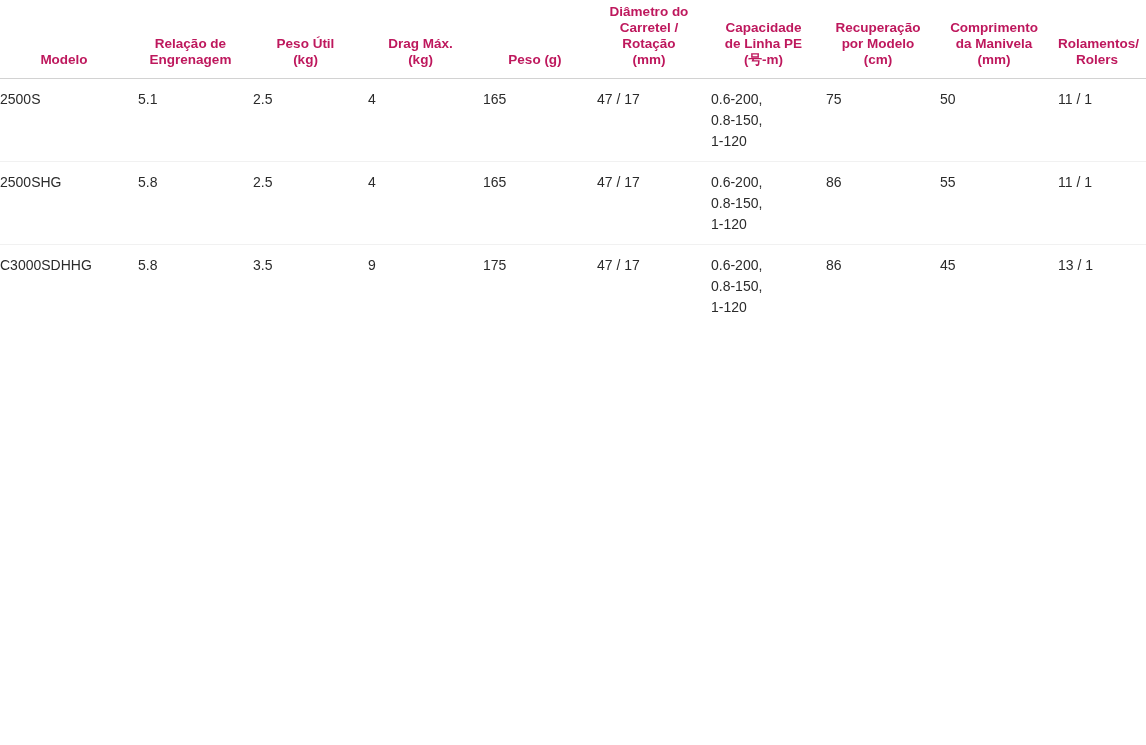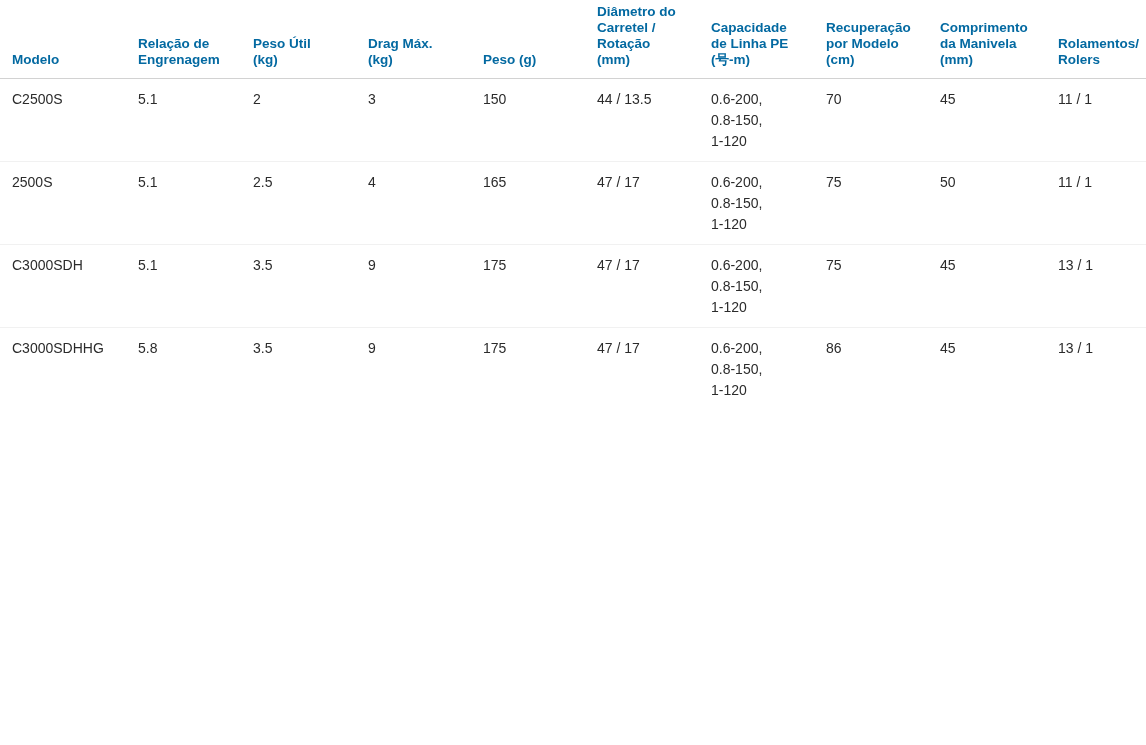--- a/index.html
+++ b/index.html
@@ -13,41 +13,41 @@
   }
   table.specs {
     border-collapse: collapse;
     table-layout: fixed;
     width: 1146px;
   }
   table.specs th {
     font-size: 13.5px;
     font-weight: 700;
     line-height: 16px;
-    color: #0369a1;
-    text-align: left;
+    color: #be185d;
+    text-align: center;
     vertical-align: bottom;
     padding: 4px 10px 10px 0;
     border-bottom: 1px solid #d2d2d2;
     white-space: pre-line;
   }
   table.specs td {
     font-size: 14px;
     font-weight: 400;
     line-height: 21px;
     color: #2b2b2b;
     text-align: left;
     vertical-align: top;
     padding: 10px 10px 9px 0;
     border-bottom: 1px solid #f1f1f1;
     white-space: pre-line;
   }
   table.specs th:first-child,
   table.specs td:first-child {
-    padding-left: 12px;
+    padding-left: 0;
   }
   table.specs tbody tr:last-child td {
     border-bottom: none;
   }
 </style>
 </head>
 <body>
 
 <table class="specs">
   <colgroup>
@@ -84,60 +84,46 @@
 (cm)</th>
       <th>Comprimento
 da Manivela
 (mm)</th>
       <th>Rolamentos/
 Rolers</th>
     </tr>
   </thead>
   <tbody>
     <tr>
-      <td>C2500S</td>
-      <td>5.1</td>
-      <td>2</td>
-      <td>3</td>
-      <td>150</td>
-      <td>44 / 13.5</td>
-      <td>0.6-200,
-0.8-150,
-1-120</td>
-      <td>70</td>
-      <td>45</td>
-      <td>11 / 1</td>
-    </tr>
-    <tr>
       <td>2500S</td>
       <td>5.1</td>
       <td>2.5</td>
       <td>4</td>
       <td>165</td>
       <td>47 / 17</td>
       <td>0.6-200,
 0.8-150,
 1-120</td>
       <td>75</td>
       <td>50</td>
       <td>11 / 1</td>
     </tr>
     <tr>
-      <td>C3000SDH</td>
-      <td>5.1</td>
-      <td>3.5</td>
-      <td>9</td>
-      <td>175</td>
+      <td>2500SHG</td>
+      <td>5.8</td>
+      <td>2.5</td>
+      <td>4</td>
+      <td>165</td>
       <td>47 / 17</td>
       <td>0.6-200,
 0.8-150,
 1-120</td>
-      <td>75</td>
-      <td>45</td>
-      <td>13 / 1</td>
+      <td>86</td>
+      <td>55</td>
+      <td>11 / 1</td>
     </tr>
     <tr>
       <td>C3000SDHHG</td>
       <td>5.8</td>
       <td>3.5</td>
       <td>9</td>
       <td>175</td>
       <td>47 / 17</td>
       <td>0.6-200,
 0.8-150,

